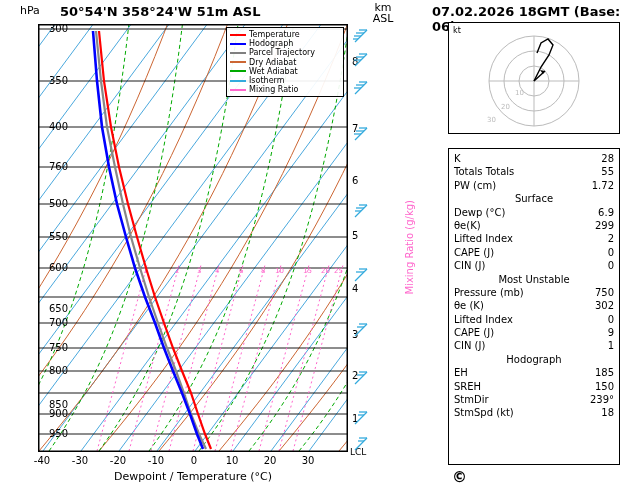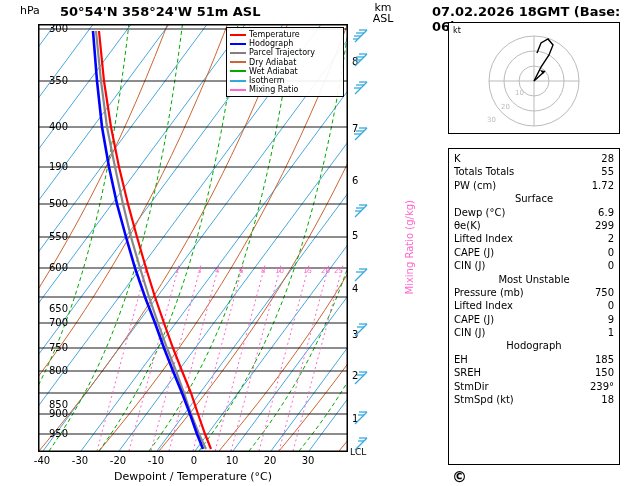--- a/index.html
+++ b/index.html
@@ -138,21 +138,21 @@
 
         <polyline fill="none" stroke="#ff0000" stroke-width="2.2" points="172,424 166,409 159,389 152,368 143,346 134,323 125,298 116,272 107,243 98,212 89,179 80,142 72,102 65,56 60,6"></polyline>
       </g>
       <rect x="0" y="0" width="308" height="426" fill="none" stroke="#000" stroke-width="1"></rect>
     </svg>
   </div>
 
   <div class="ytick" style="top:28px">300</div>
   <div class="ytick" style="top:80px">350</div>
   <div class="ytick" style="top:126px">400</div>
-  <div class="ytick" style="top:166px">190</div>
+  <div class="ytick" style="top:166px">760</div>
   <div class="ytick" style="top:203px">500</div>
   <div class="ytick" style="top:236px">550</div>
   <div class="ytick" style="top:267px">600</div>
   <div class="ytick" style="top:308px">650</div>
   <div class="ytick" style="top:322px">700</div>
   <div class="ytick" style="top:347px">750</div>
   <div class="ytick" style="top:370px">800</div>
   <div class="ytick" style="top:404px">850</div>
   <div class="ytick" style="top:413px">900</div>
   <div class="ytick" style="top:433px">950</div>
@@ -365,20 +365,24 @@
   <div class="trow">
         <span>CIN (J)</span>
         <span>0</span>
       </div>
   <div class="thead">Most Unstable</div>
   <div class="trow">
         <span>Pressure (mb)</span>
         <span>750</span>
       </div>
   <div class="trow">
+        <span>θe (K)</span>
+        <span>302</span>
+      </div>
+  <div class="trow">
         <span>Lifted Index</span>
         <span>0</span>
       </div>
   <div class="trow">
         <span>CAPE (J)</span>
         <span>9</span>
       </div>
   <div class="trow">
         <span>CIN (J)</span>
         <span>1</span>

